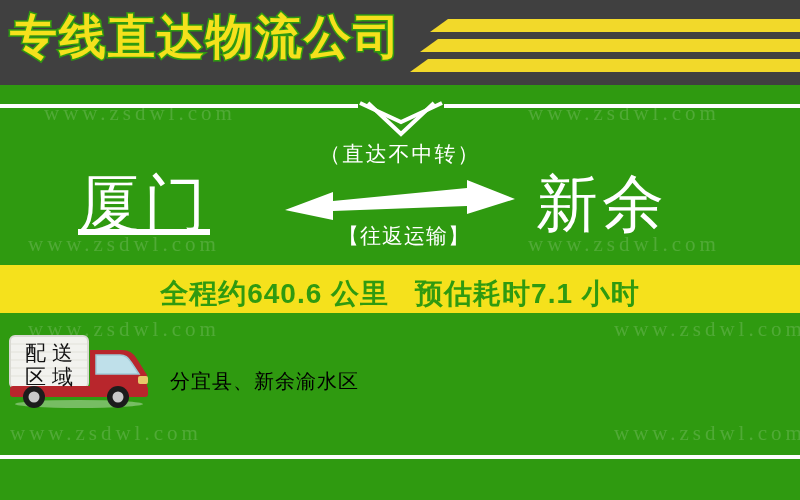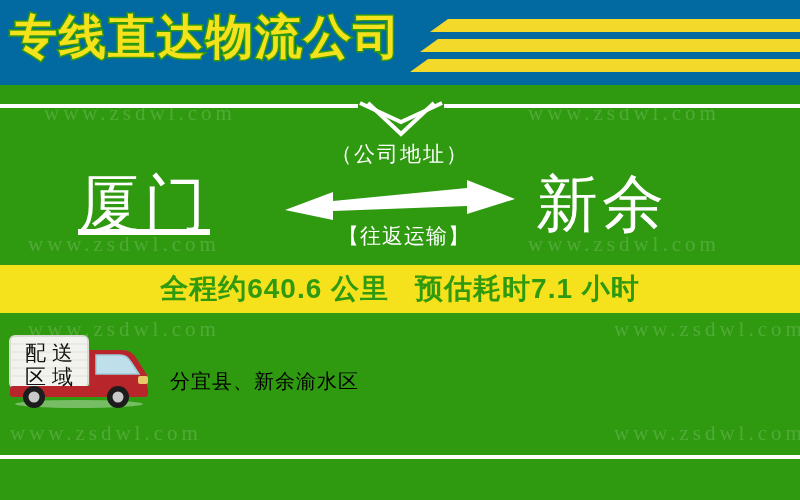--- a/index.html
+++ b/index.html
@@ -11,21 +11,21 @@
   #poster {
     position:relative;
     width:800px; height:500px;
     background:#2f9a10;
     overflow:hidden;
   }
 
   
   .header-band {
     position:absolute; left:0; top:0; width:800px; height:85px;
-    background:#0369a1; overflow:hidden;
+    background:#404040; overflow:hidden;
   }
   .header-title {
     position:absolute; left:10px; top:6px;
     font-size:47px; line-height:62px; font-weight:bold;
     letter-spacing:2px;
     color:#f5e11c;
     -webkit-text-stroke:3px #2f9a10;
     paint-order:stroke fill;
     white-space:nowrap;
   }
@@ -82,21 +82,21 @@
   .round-trip {
     position:absolute; left:4px; top:222px; width:800px;
     text-align:center; font-size:21px; color:#ffffff;
     letter-spacing:1px;
   }
 
   
   .dist-banner {
     position:absolute; left:0; top:265px; width:800px; height:48px;
     background:#f5e11c;
-    display:flex; align-items:center; justify-content:center;
+    display:flex; align-items:flex-end; justify-content:center;
   }
   .dist-text {
     font-size:28px; font-weight:bold; color:#2f9a10;
     letter-spacing:1px; white-space:nowrap;
   }
   .dist-sep { display:inline-block; width:26px; }
 
   
   .truck { position:absolute; left:6px; top:334px; width:146px; height:74px; }
   .area-text {
@@ -132,21 +132,21 @@
     <div class="wm" style="left:614px; top:336px;">www.zsdwl.com</div>
   </div>
 
   <div class="rule"></div>
   <div class="rule-gap"></div>
   <svg class="chev" viewBox="0 0 86 40">
     <polyline points="2,3 43,22 84,3" fill="none" stroke="#ffffff" stroke-width="4"></polyline>
     <polyline points="10,3 43,34 76,3" fill="none" stroke="#ffffff" stroke-width="4"></polyline>
   </svg>
 
-  <div class="direct-note">（公司地址）</div>
+  <div class="direct-note">（直达不中转）</div>
 
   <div class="city left">厦门</div>
   <div class="city right">新余</div>
 
   <svg class="arrow-box" viewBox="0 0 230 42">
     <polygon fill="#ffffff" points="0,30 48,12 48,21 182,8 182,0 230,19 182,34 182,26 48,31 48,40"></polygon>
   </svg>
 
   <div class="round-trip">【往返运输】</div>
 

